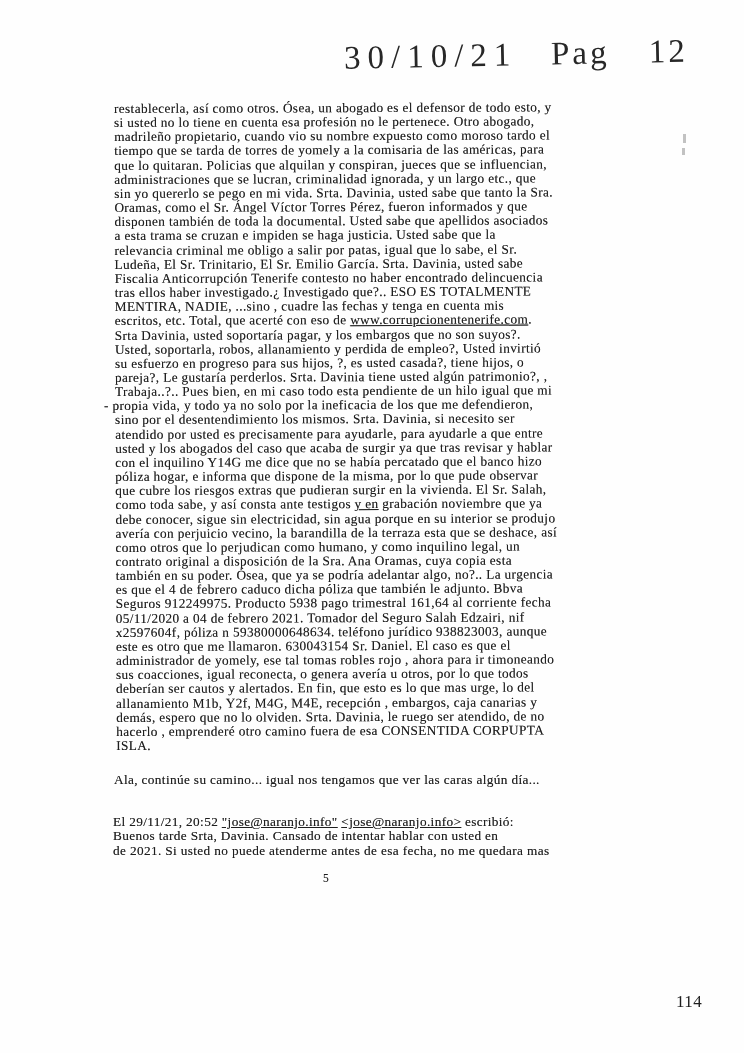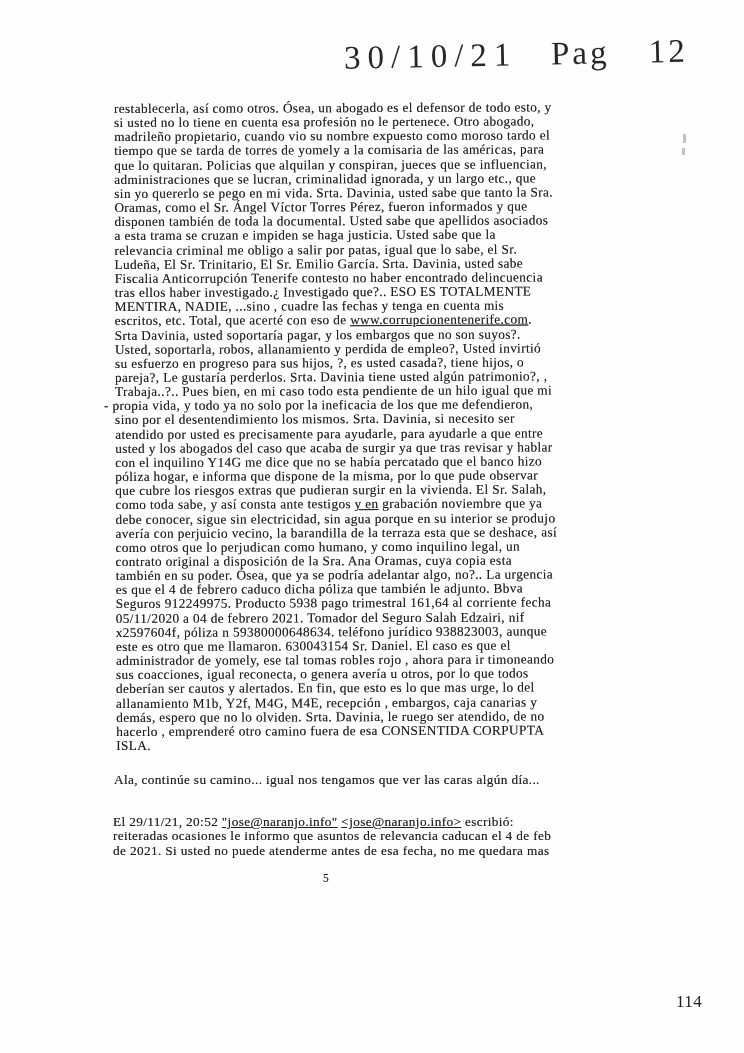--- a/index.html
+++ b/index.html
@@ -112,21 +112,21 @@
       <div class="tline"><span>allanamiento M1b, Y2f, M4G, M4E, recepción , embargos, caja canarias y</span></div>
       <div class="tline"><span>demás, espero que no lo olviden. Srta. Davinia, le ruego ser atendido, de no</span></div>
       <div class="tline"><span>hacerlo , emprenderé otro camino fuera de esa CONSENTIDA CORPUPTA</span></div>
       <div class="tline"><span>ISLA.</span></div>
     </div>
 
   <div class="closing typed tline">Ala, continúe su camino... igual nos tengamos que ver las caras algún día...</div>
 
   <div class="quoted typed">
       <div class="tline"><span>El 29/11/21, 20:52 </span><span class="u">"jose@naranjo.info"</span><span> </span><span class="u">&lt;jose@naranjo.info&gt;</span><span> escribió:</span></div>
-      <div class="tline"><span>reiteradas ocasiones le informo que asuntos de relevancia caducan el 4 de feb</span></div>
+      <div class="tline"><span>Buenos tarde Srta, Davinia. Cansado de intentar hablar con usted en</span></div>
       <div class="tline"><span>de 2021. Si usted no puede atenderme antes de esa fecha, no me quedara mas</span></div>
     </div>
 
   <div class="footnote">5</div>
 
   <div class="pagenum">114</div>
 
   <div class="artifact a1"></div>
   <div class="artifact a2"></div>
 

